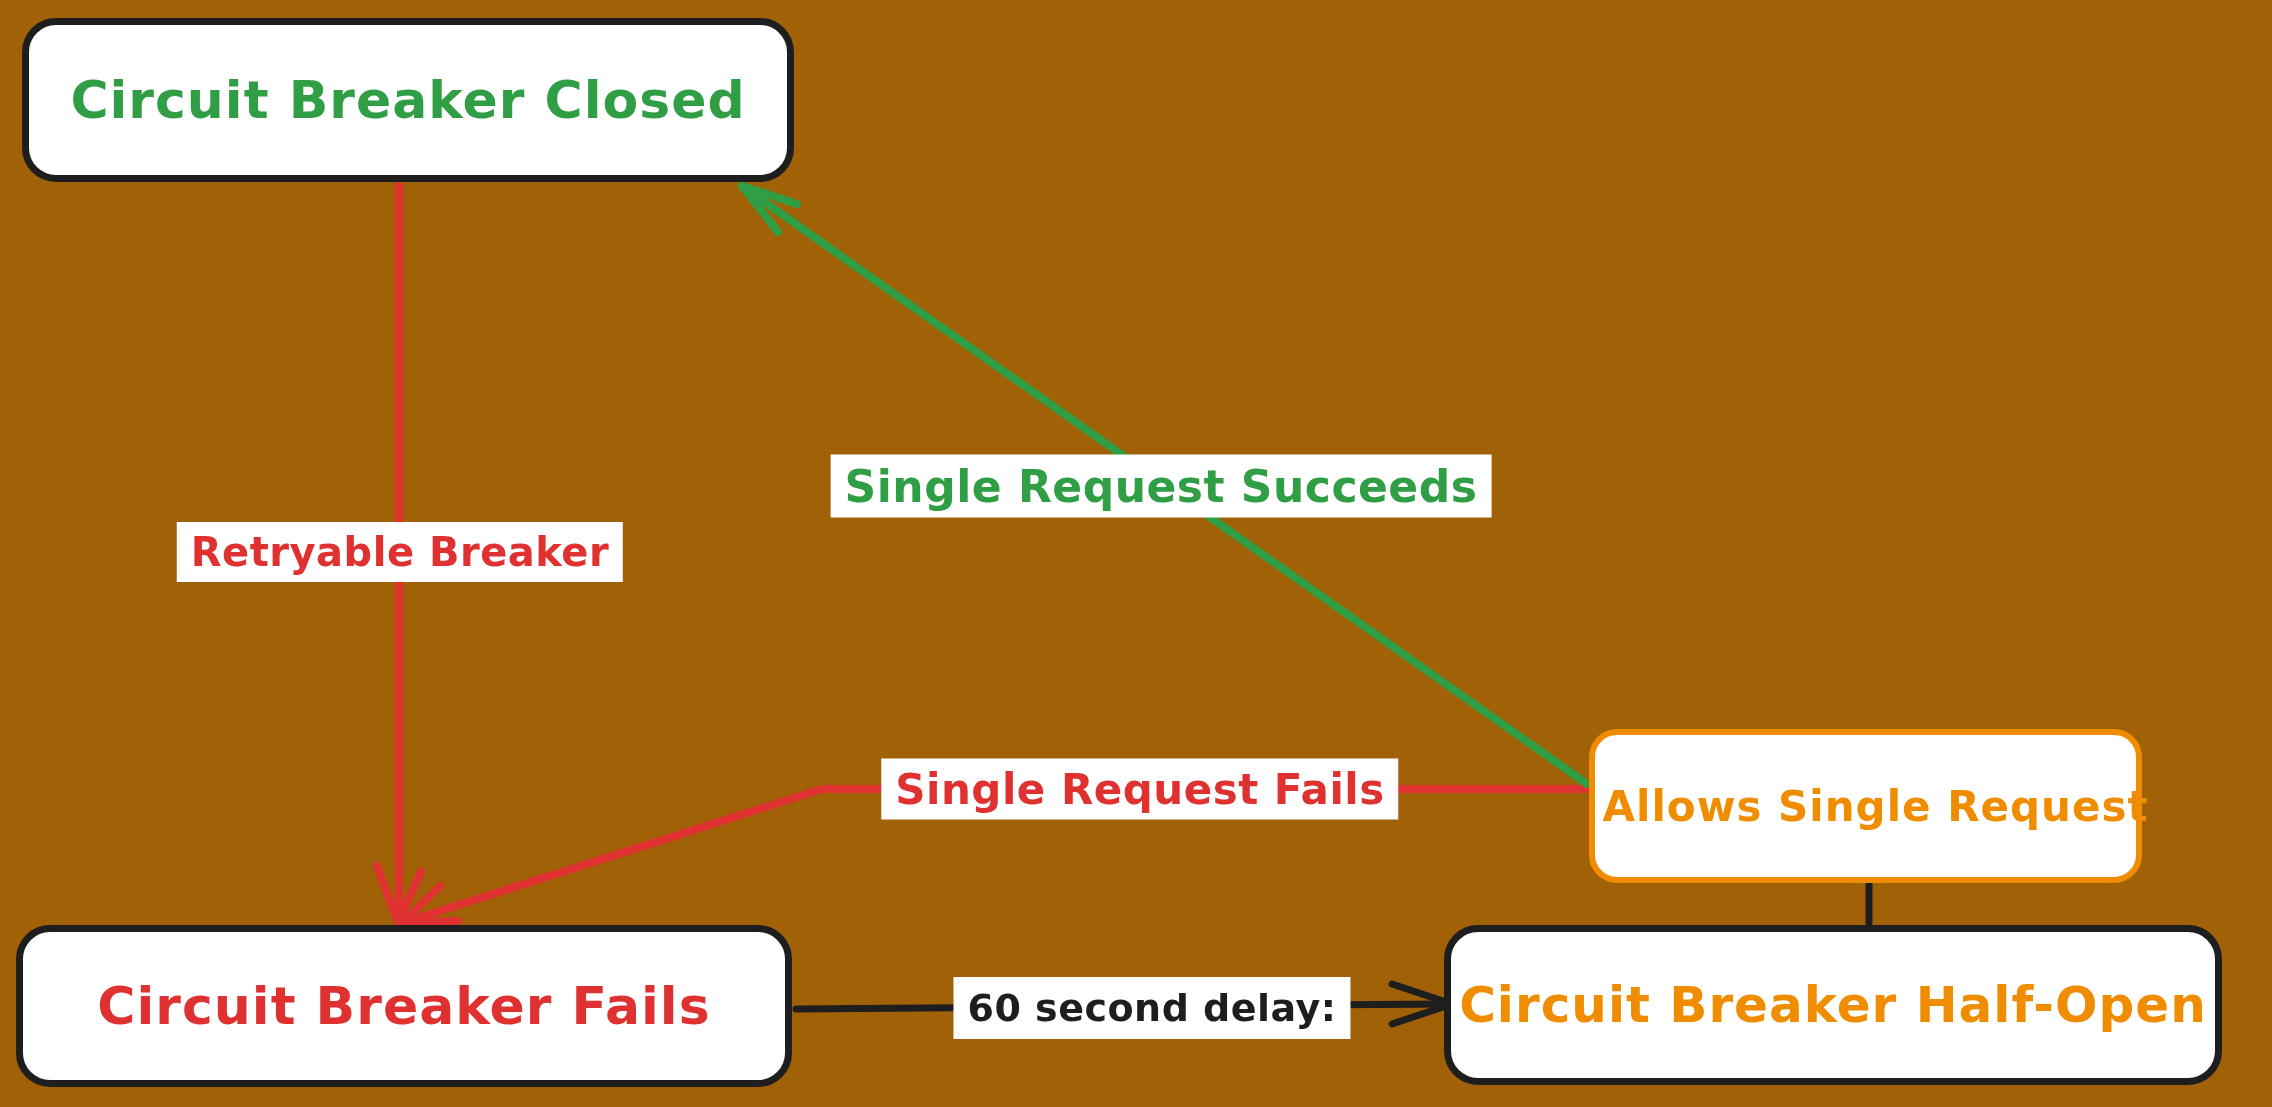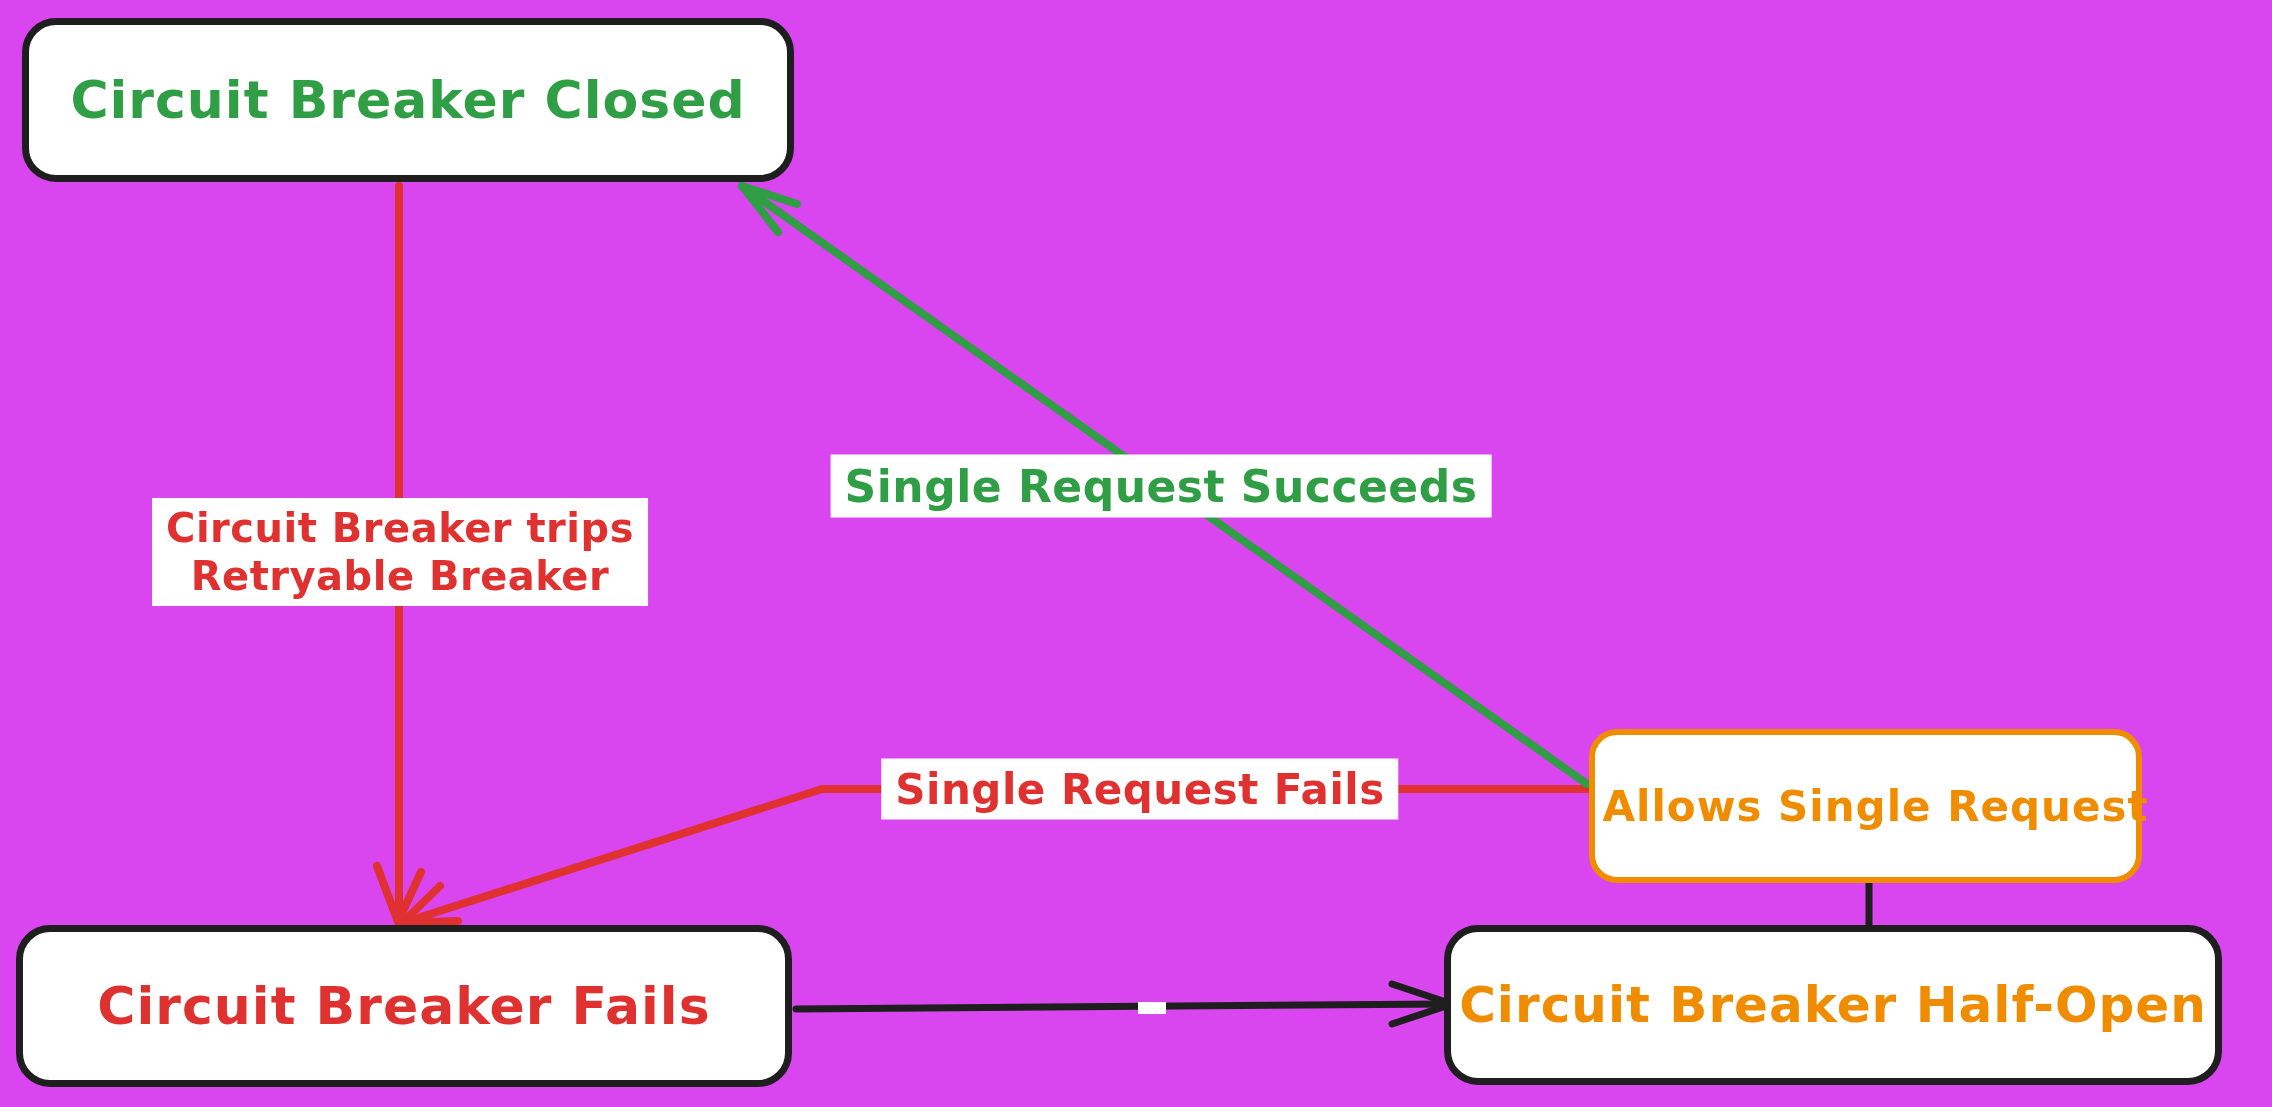--- a/index.html
+++ b/index.html
@@ -4,21 +4,21 @@
 <style>
   html, body {
     margin: 0;
     padding: 0;
     background: #ffffff;
   }
   .canvas {
     position: relative;
     width: 2272px;
     height: 1107px;
-    background: #d946ef;
+    background: #a16207;
     font-family: "DejaVu Sans", sans-serif;
     overflow: hidden;
   }
   svg.edges {
     position: absolute;
     left: 0;
     top: 0;
     width: 2272px;
     height: 1107px;
   }
@@ -130,24 +130,24 @@
 
   <div class="node node-black node-halfopen">
     <span class="node-label">Circuit Breaker Half-Open</span>
   </div>
 
   <div class="node node-orange node-allows">
     <span class="node-label">Allows Single Request</span>
   </div>
 
   <div class="edge-label label-trips">
-    <div>Circuit Breaker trips</div>
     <div>Retryable Breaker</div>
   </div>
 
   <div class="edge-label label-succeeds">Single Request Succeeds</div>
 
   <div class="edge-label label-fails">Single Request Fails</div>
 
   <div class="edge-label label-delay">
+    <div>60 second delay:</div>
   </div>
 
 </div>
 
 </body></html>

